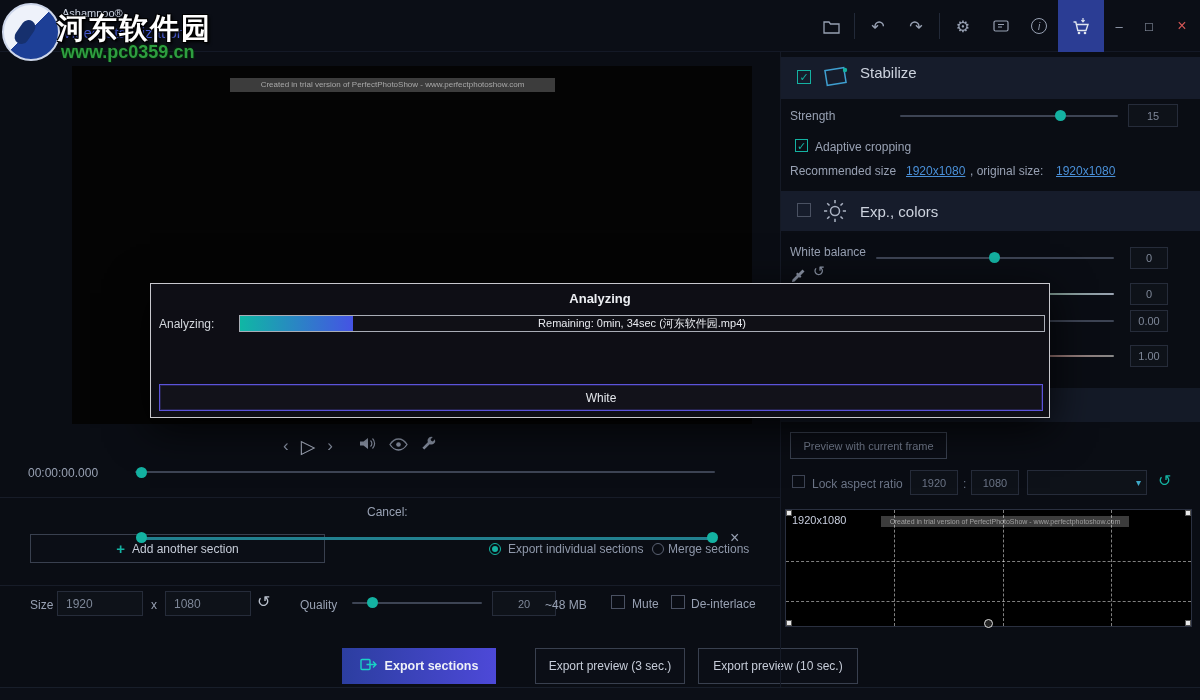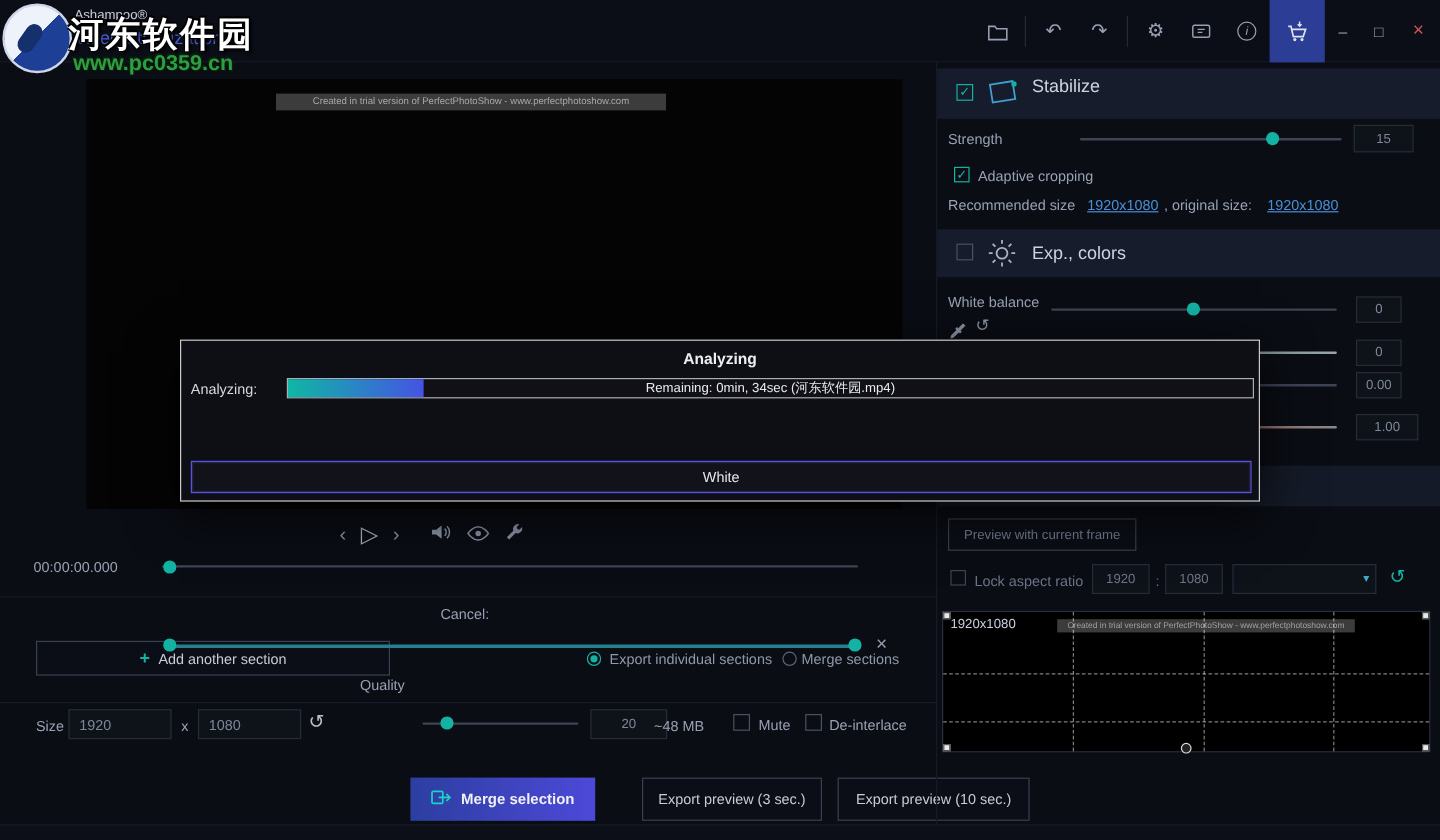--- a/index.html
+++ b/index.html
@@ -217,37 +217,37 @@
   <div class="label" style="left:508px;top:542px;color:#8f98aa">Export individual sections</div>
   <div class="radio" style="left:652px;top:543px"></div>
   <div class="label" style="left:668px;top:542px;color:#8f98aa">Merge sections</div>
 
   <div class="label" style="left:30px;top:598px">Size</div>
   <input class="tinput" style="left: 57px; top: 591px; width: 86px;" value="1920">
   <div class="label" style="left:151px;top:598px">x</div>
   <input class="tinput" style="left: 165px; top: 591px; width: 86px;" value="1080">
   <button class="reset" style="left:257px;top:592px">↺</button>
 
-  <div class="label" style="left:300px;top:564px">Quality</div>
+  <div class="label" style="left:300px;top:598px">Quality</div>
   <div class="track" style="left:352px;top:602px;width:130px"></div>
   <div class="handle" style="left:367px;top:597px"></div>
   <div class="vbox" style="left:492px;top:591px;width:64px;height:25px">20</div>
   <div class="label" style="left:545px;top:598px">~48 MB</div>
 
   <span class="chk" style="left:611px;top:595px"></span>
   <div class="label" style="left:632px;top:597px">Mute</div>
   <span class="chk" style="left:671px;top:595px"></span>
   <div class="label" style="left:691px;top:597px">De-interlace</div>
 
   <button class="export-main">
     <span><svg width="17" height="15" viewBox="0 0 17 15">
           <rect x="1" y="2.5" width="9" height="10" rx="1" fill="none" stroke="#19d3c5" stroke-width="1.4"></rect>
           <path d="M6.5 7.5H16M13 4.5l3 3-3 3" fill="none" stroke="#19d3c5" stroke-width="1.4"></path>
         </svg></span>
-    <span>Merge selection</span>
+    <span>Export sections</span>
   </button>
   <button class="outline-btn" style="left:535px;top:648px;width:150px;height:36px">Export preview (3 sec.)</button>
   <button class="outline-btn" style="left:698px;top:648px;width:160px;height:36px">Export preview (10 sec.)</button>
 
   <div class="vdivider"></div>
 
   <div class="panel-header" style="top:57px;height:42px"></div>
   <span class="chk on" style="left:797px;top:70px;z-index:2">✓</span>
   <span style="position:absolute;left:822px;top:65px;z-index:2"><svg width="28" height="24" viewBox="0 0 28 24">
         <rect x="4" y="4" width="19" height="15" fill="none" stroke="#3f9fd0" stroke-width="1.5" transform="rotate(-9 13.5 11.5)"></rect>
@@ -288,21 +288,21 @@
           <path d="M12.5 1.5l-1-1-4 4-1-1-1.5 1.5 1 1L1.5 10.5 1 13l2.5-.5 4.5-4.5 1 1L10.5 7.5l-1-1 4-4-1-1z" fill="#8d96a8"></path>
         </svg></span>
   </button>
   <button class="reset" style="left:813px;top:263px;font-size:14px;color:#8d96a8">↺</button>
 
   <div class="track" style="left:876px;top:293px;width:238px;background:linear-gradient(90deg,#2e7d32,#9aa3b2)"></div>
   <div class="vbox" style="left:1130px;top:283px;width:38px;height:22px">0</div>
   <div class="track" style="left:876px;top:320px;width:238px"></div>
   <div class="vbox" style="left:1130px;top:310px;width:38px;height:22px">0.00</div>
   <div class="track" style="left:876px;top:355px;width:238px;background:linear-gradient(90deg,#c0392b,#888)"></div>
-  <div class="vbox" style="left:1130px;top:345px;width:52px;height:22px">1.00</div>
+  <div class="vbox" style="left:1130px;top:345px;width:38px;height:22px">1.00</div>
 
   <div class="panel-header" style="top:388px;height:34px;background:#141a27"></div>
 
   <button class="outline-btn" style="left:790px;top:432px;width:157px;height:27px;font-size:11px;color:#737c8e">Preview with current frame</button>
 
   <span class="chk" style="left:792px;top:475px;width:13px;height:13px;border-color:#3d4454"></span>
   <div class="dim-label" style="left:812px;top:477px">Lock aspect ratio</div>
   <div class="vbox" style="left:910px;top:470px;width:48px;height:25px;color:#6b7486">1920</div>
   <div class="dim-label" style="left:963px;top:477px">:</div>
   <div class="vbox" style="left:971px;top:470px;width:48px;height:25px;color:#6b7486">1080</div>

